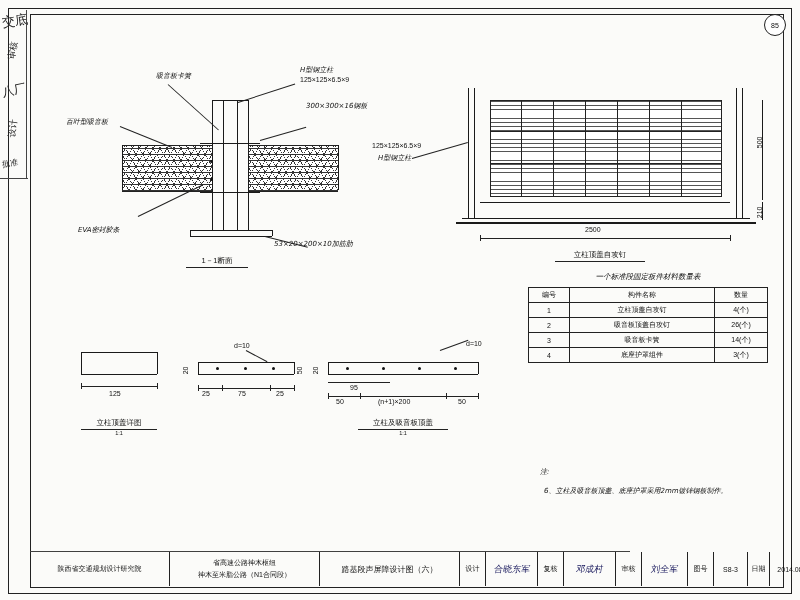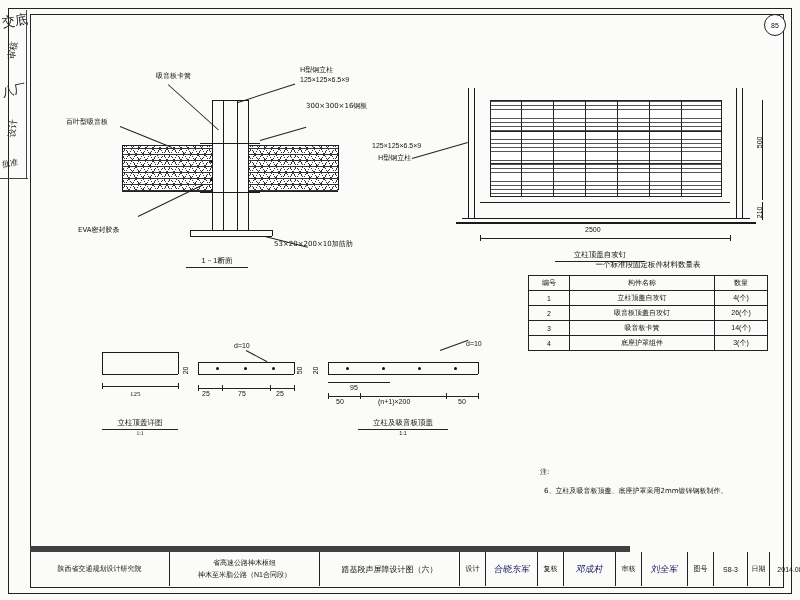--- a/index.html
+++ b/index.html
@@ -10,37 +10,37 @@
     color:#111;
   }
   #sheet{position:relative;width:800px;height:600px;background:#fbfbf9;}
 
   
   .abs{position:absolute;}
   .ln{position:absolute;background:#1a1a1a;}
   .h{height:1px;}
   .v{width:1px;}
   .txt{position:absolute;font-size:7px;line-height:1.25;color:#111;white-space:nowrap;}
-  .txt.cn{font-family:"DejaVu Sans","Liberation Sans",sans-serif;}
+  .txt.cn{font-family:"DejaVu Sans","Liberation Sans",sans-serif;font-style:italic;}
   .ctr{text-align:center;}
 
   
   .border-outer{position:absolute;left:8px;top:8px;width:782px;height:584px;border:1.2px solid #222;}
   .border-inner{position:absolute;left:30px;top:14px;width:752px;height:572px;border:1px solid #222;}
 
   
   .pagenum{position:absolute;right:14px;top:14px;width:20px;height:20px;border:1px solid #222;border-radius:50%;
            font-size:7px;display:flex;align-items:center;justify-content:center;background:#fff;}
 
   
   .scribble{position:absolute;left:0;top:10px;width:34px;height:170px;}
   .scribble span{position:absolute;font-family:"DejaVu Sans",sans-serif;color:#222;}
 
   
-  .tb{position:absolute;left:30px;bottom:14px;width:600px;height:34px;border-top:6px solid #404040;}
+  .tb{position:absolute;left:30px;bottom:14px;width:600px;height:34px;border-top:1px solid #404040;}
   .tb .cell{position:absolute;top:0;height:34px;border-right:1px solid #222;display:flex;align-items:center;justify-content:center;
             font-size:7px;text-align:center;padding:0 2px;box-sizing:border-box;}
   .tb .cell.noborder{border-right:none;}
   .tb .stack{flex-direction:column;gap:2px;}
   .hand{font-family:"DejaVu Serif",serif;font-size:9px;color:#1b1b5e;transform:skewX(-8deg);}
 
   
   .hatchband{
     position:absolute;
     background:
@@ -177,21 +177,21 @@
     <div class="leader" style="left:-38px;top:78px;width:58px;transform:rotate(-16deg);"></div>
     <div class="txt" style="left:-78px;top:62px;">125×125×6.5×9</div>
     <div class="txt cn" style="left:-72px;top:74px;">H型钢立柱</div>
 
     <div class="utitle" style="left:105px;top:170px;width:90px;">
       <span class="cn">立柱顶盖自攻钉</span>
       <div class="rule"></div>
     </div>
   </div>
 
-  <div class="abs" style="left:92px;top:340px;width:130px;height:110px;font-family:Liberation Serif, serif;">
+  <div class="abs" style="left:71px;top:340px;width:130px;height:110px;">
     <div class="ln h" style="left:10px;top:12px;width:76px;"></div>
     <div class="ln v" style="left:10px;top:12px;height:22px;"></div>
     <div class="ln v" style="left:86px;top:12px;height:22px;"></div>
     <div class="ln h" style="left:10px;top:34px;width:76px;"></div>
     <div class="arrowline" style="left:10px;top:46px;width:76px;"></div>
     <div class="tick" style="left:10px;top:43px;"></div>
     <div class="tick" style="left:86px;top:43px;"></div>
     <div class="txt ctr" style="left:38px;top:50px;">125</div>
     <div class="utitle" style="left:10px;top:78px;width:76px;">
       <span class="cn">立柱顶盖详图</span>
@@ -244,21 +244,21 @@
     <div class="txt" style="left:16px;top:58px;">50</div>
     <div class="txt" style="left:58px;top:58px;">(n+1)×200</div>
     <div class="txt" style="left:138px;top:58px;">50</div>
     <div class="utitle" style="left:38px;top:78px;width:90px;">
       <span class="cn">立柱及吸音板顶盖</span>
       <div class="rule"></div>
       <div class="scale">1:1</div>
     </div>
   </div>
 
-  <div class="abs" style="left:528px;top:260px;width:252px;">
+  <div class="abs" style="left:528px;top:272px;width:252px;">
     <div class="txt cn ctr" style="position:relative;left:0;top:0;width:240px;font-size:7.5px;">一个标准段固定板件材料数量表</div>
     <table class="tbl" style="position:relative;top:6px;left:0;width:240px;">
       <thead>
         <tr>
           <th style="width:34px;">编号</th>
           <th>构件名称</th>
           <th style="width:46px;">数量</th>
         </tr>
       </thead>
       <tbody>

